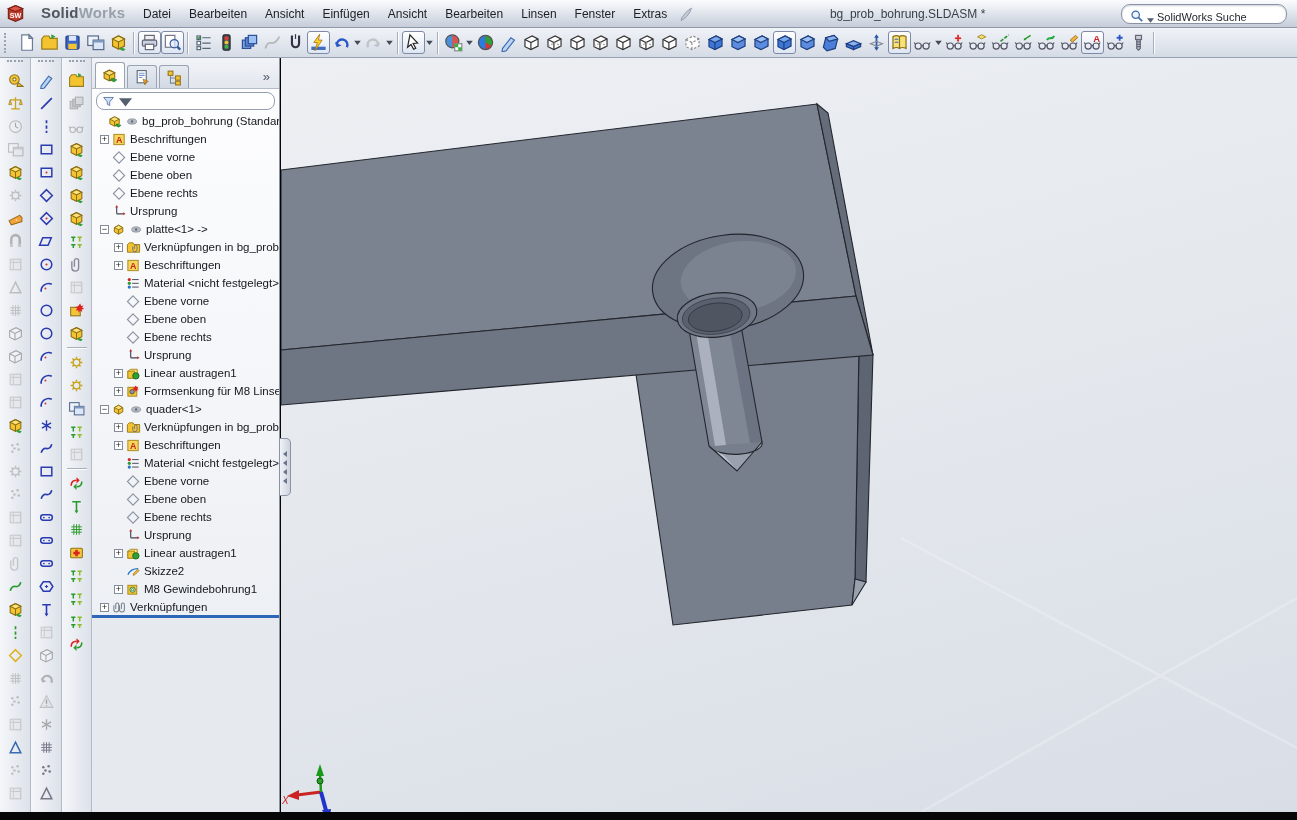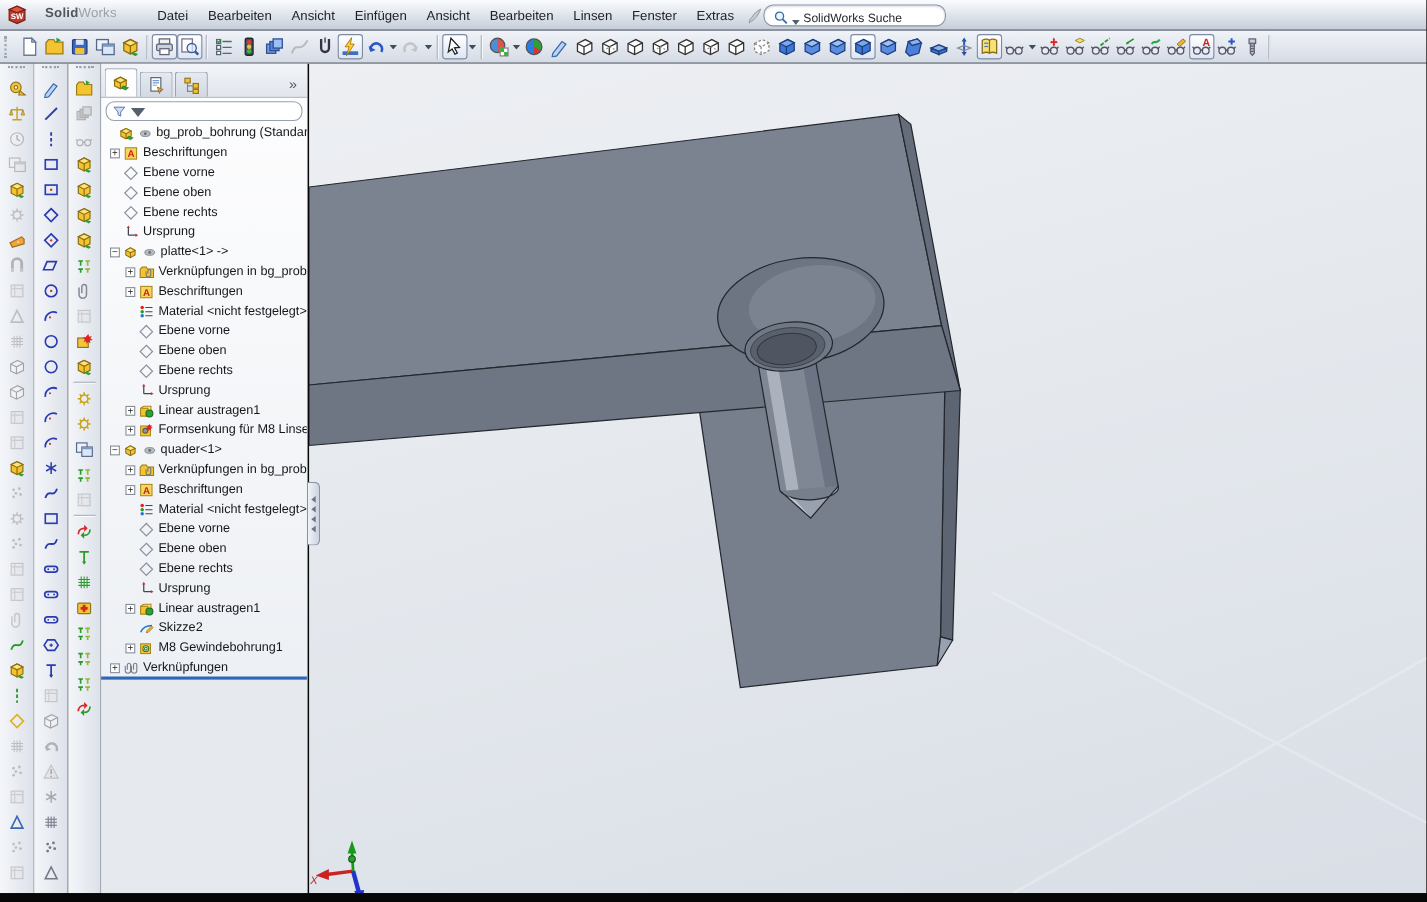--- a/index.html
+++ b/index.html
@@ -4,21 +4,21 @@
 <style>
   html,body{margin:0;padding:0;background:#060606;font-family:"Liberation Sans",sans-serif;}
   #app{position:relative;width:1297px;height:820px;overflow:hidden;background:#060606;}
 
   
   .titlebar{position:absolute;left:0;top:0;width:1297px;height:28px;
     background:linear-gradient(#fbfcfe,#dde2ea 55%,#c6cdd9);
     border-bottom:1px solid #8f98a8;display:flex;align-items:center;box-sizing:border-box;}
   .logo{display:flex;align-items:flex-start;gap:16px;padding:0 8px 0 6px;width:120px;flex:none;}
   .logo svg{width:19px;height:19px;}
-  .brand{font-size:12px;font-weight:normal;letter-spacing:.2px;white-space:nowrap;}
+  .brand{font-size:15px;font-weight:bold;letter-spacing:.2px;white-space:nowrap;}
   .brand .b1{color:#52575f;} .brand .b2{color:#9aa1ab;}
   .menubar{display:flex;align-items:center;font-size:12px;color:#1c1f24;flex:none;}
   .menu-item{padding:3px 9px;}
   .quill{width:16px;height:16px;margin-left:2px;}
   .doc-title{flex:1;text-align:center;font-size:12px;color:#3a3f47;}
   .searchbox{display:flex;align-items:flex-end;gap:3px;background:#fff;border:1px solid #8a93a3;
     border-radius:9px;height:18px;padding:0 8px;margin-right:10px;width:148px;flex:none;
     font-size:11px;color:#23272e;box-shadow:inset 0 1px 2px #ccd2dc;}
   .searchbox svg{flex:none;}
 
@@ -105,20 +105,21 @@
         <div class="menu-item">Ansicht</div>
         <div class="menu-item">Bearbeiten</div>
         <div class="menu-item">Linsen</div>
         <div class="menu-item">Fenster</div>
         <div class="menu-item">Extras</div>
       </div>
     <svg class="quill" viewBox="0 0 16 16">
       <path d="M3 13C6 9 9 4 13.5 2.2 12 7 9 11 5 13.5z" fill="#c3cad4" stroke="#8a93a3" stroke-width=".8"></path>
       <path d="M4 13.5L3 15" stroke="#8a93a3"></path>
     </svg>
+    <div class="doc-title">bg_prob_bohrung.SLDASM *</div>
     <div class="searchbox">
       <svg width="14" height="14" viewBox="0 0 16 16">
         <circle cx="6.5" cy="6.5" r="4.2" fill="#eef4fc" stroke="#3a6ab0" stroke-width="1.4"></circle>
         <path d="M9.6 9.6L14 14" stroke="#3a6ab0" stroke-width="2"></path>
       </svg>
       <svg width="7" height="6" viewBox="0 0 8 6">
         <path d="M0 1h8L4 6z" fill="#55606e"></path>
       </svg>
       <span>SolidWorks Suche</span>
     </div>

